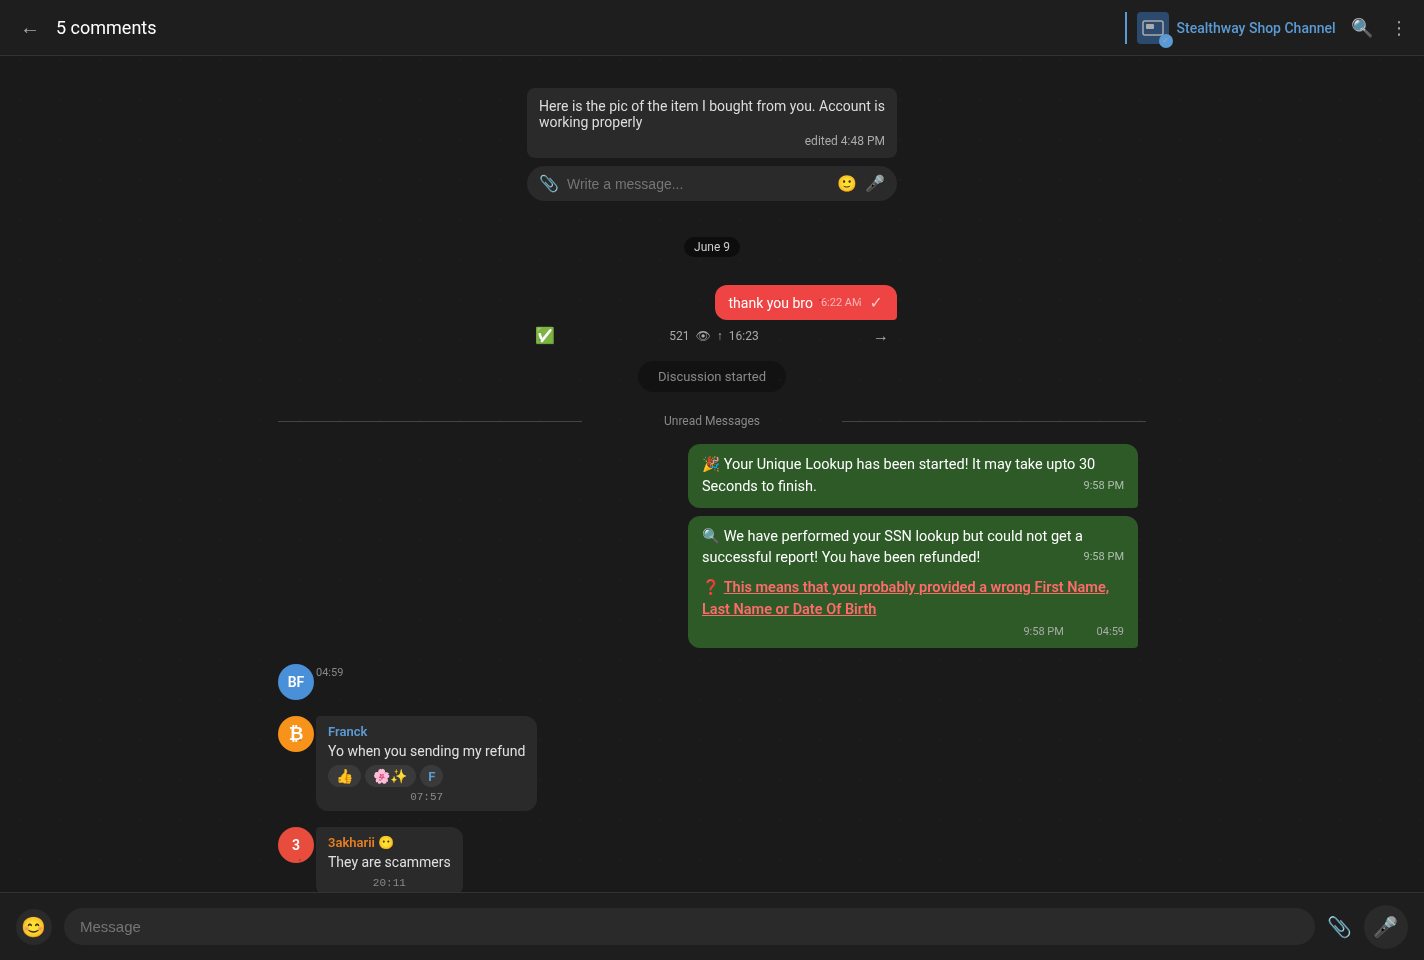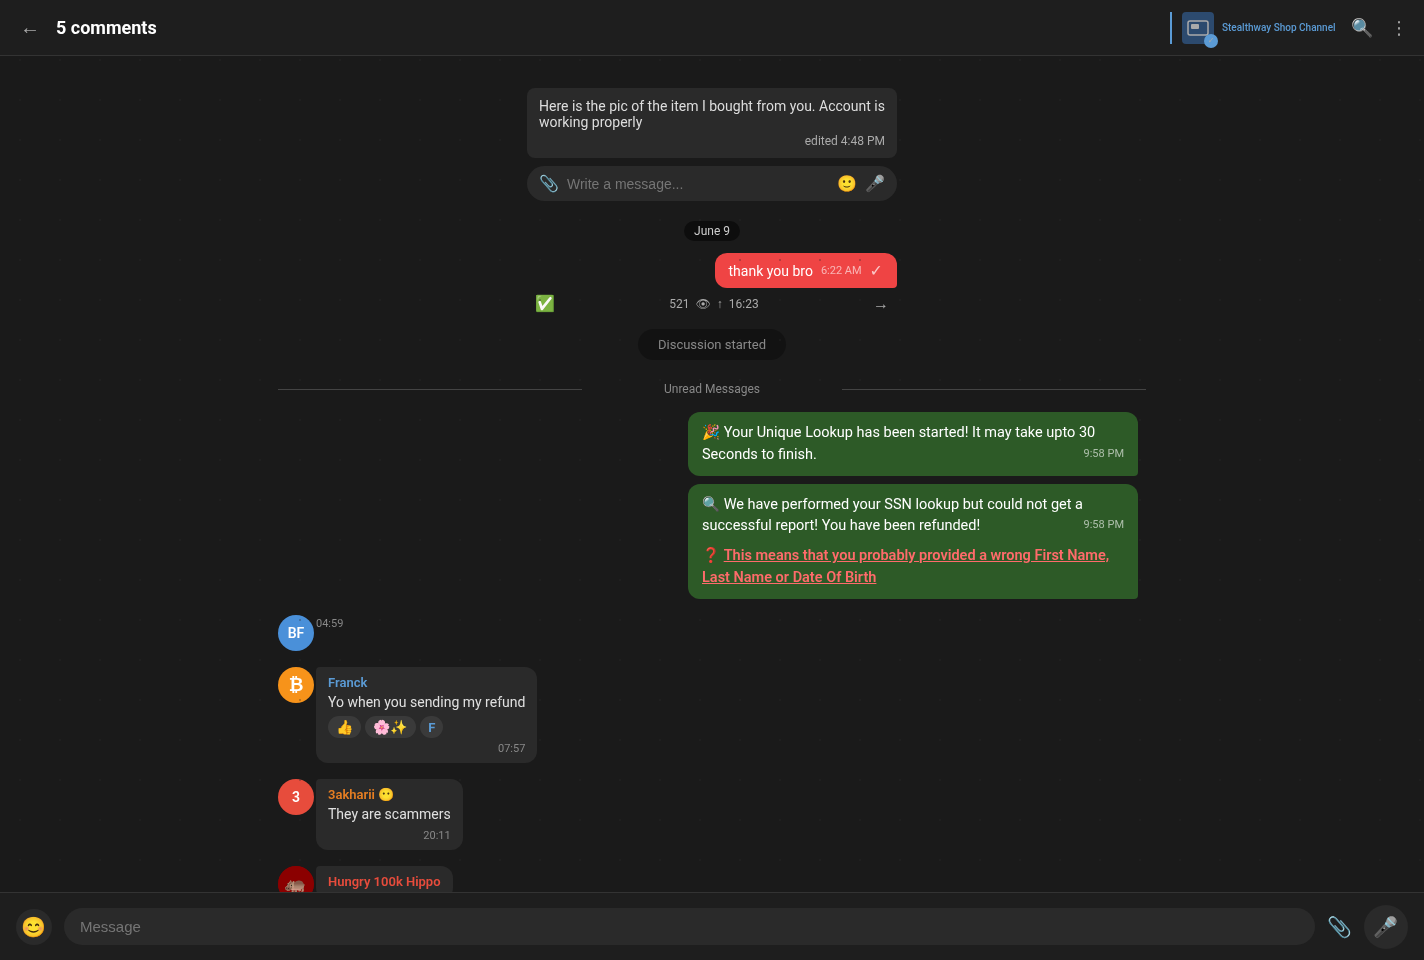--- a/index.html
+++ b/index.html
@@ -48,21 +48,21 @@
       background: none;
       border: none;
       color: #aaa;
       cursor: pointer;
       font-size: 20px;
       padding: 4px;
     }
     .comments-title {
       color: #fff;
       font-size: 18px;
-      font-weight: 700;
+      font-weight: 400;
     }
     .header-right {
       display: flex;
       align-items: center;
       gap: 16px;
     }
     .channel-info {
       display: flex;
       align-items: center;
       gap: 8px;
@@ -89,21 +89,21 @@
       border-radius: 50%;
       width: 14px;
       height: 14px;
       display: flex;
       align-items: center;
       justify-content: center;
       font-size: 8px;
     }
     .channel-name {
       color: #5b9bd5;
-      font-size: 10px;
+      font-size: 14px;
       font-weight: 500;
     }
     .header-icons {
       display: flex;
       gap: 16px;
       color: #aaa;
     }
     .header-icons span {
       cursor: pointer;
       font-size: 18px;
@@ -276,22 +276,23 @@
     .sender-3akharii { color: #e67e22; }
     .sender-hungry { color: #e74c3c; }
     .bubble-gray .bubble-text {
       font-size: 14px;
       color: #e0e0e0;
       line-height: 1.4;
     }
     .bubble-gray .bubble-meta {
       font-size: 11px;
       color: #888;
-      text-align: right;
+      text-align: center;
       margin-top: 4px;
+      font-family: Liberation Mono, monospace;
     }
 
     
     .reaction-row {
       display: flex;
       gap: 4px;
       margin-top: 4px;
     }
     .reaction-chip {
       background: #3a3a3a;
@@ -388,21 +389,21 @@
       cursor: pointer;
     }
 
     
     .june9-date {
       background: rgba(0,0,0,0.5);
       border-radius: 12px;
       padding: 3px 10px;
       font-size: 12px;
       color: #ccc;
-      margin: 6px auto;
+      margin: 22px auto;
       display: inline-block;
     }
     .thank-you-bubble {
       background: #ef4444;
       border-radius: 12px 12px 4px 12px;
       padding: 8px 14px;
       display: inline-flex;
       align-items: center;
       gap: 8px;
       align-self: flex-end;
@@ -528,20 +529,21 @@
     <div style="display:flex;justify-content:flex-end;margin-bottom:8px;">
       <div class="bubble-green">
         <div class="bubble-text">
           🔍 We have performed your SSN lookup but could not get a successful report! You have been refunded!
           <span class="bubble-time-inline">9:58 PM</span>
         </div>
         <div style="height:8px;"></div>
         <div class="bubble-text">
           <span style="color:#ff6b6b;">❓</span> <span class="link-text">This means that you probably provided a wrong First Name, Last Name or Date Of Birth</span>
         </div>
+        <div class="bubble-time">9:58 PM &nbsp;&nbsp;&nbsp;&nbsp;&nbsp;&nbsp;&nbsp;&nbsp;&nbsp;&nbsp; 04:59</div>
       </div>
     </div>
 
     <div class="message-row">
       <div class="avatar-circle avatar-bf">BF</div>
       <div style="display:flex;flex-direction:column;">
         <div style="font-size:11px;color:#888;margin-top:2px;">04:59</div>
       </div>
     </div>
 

